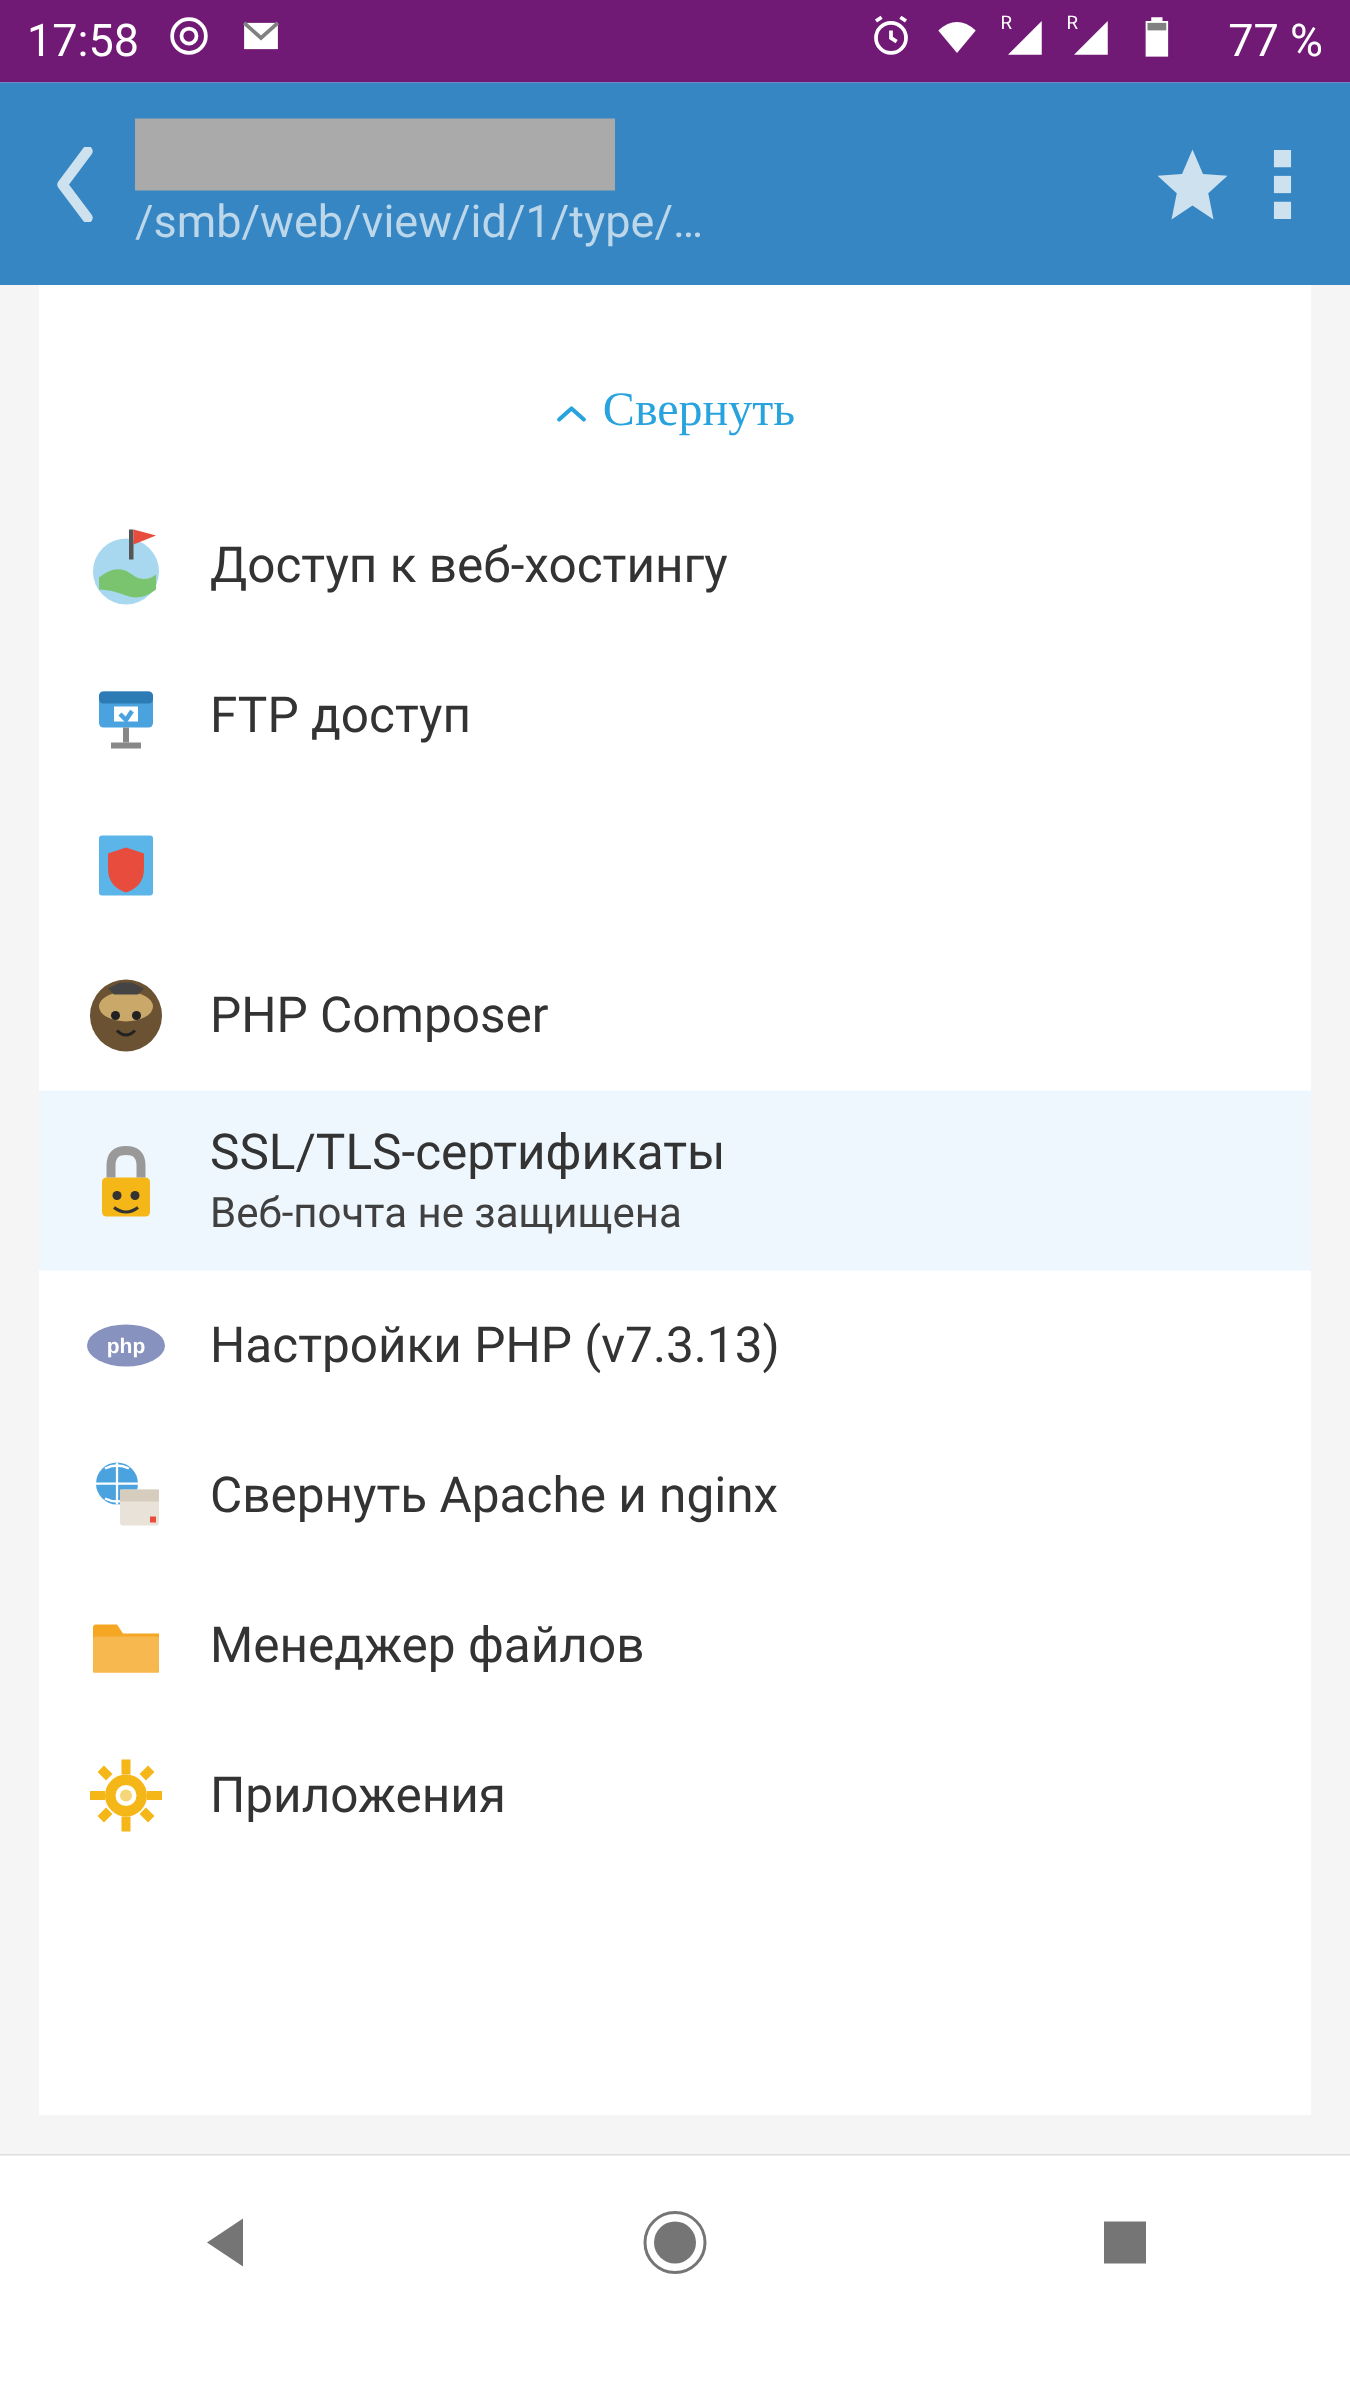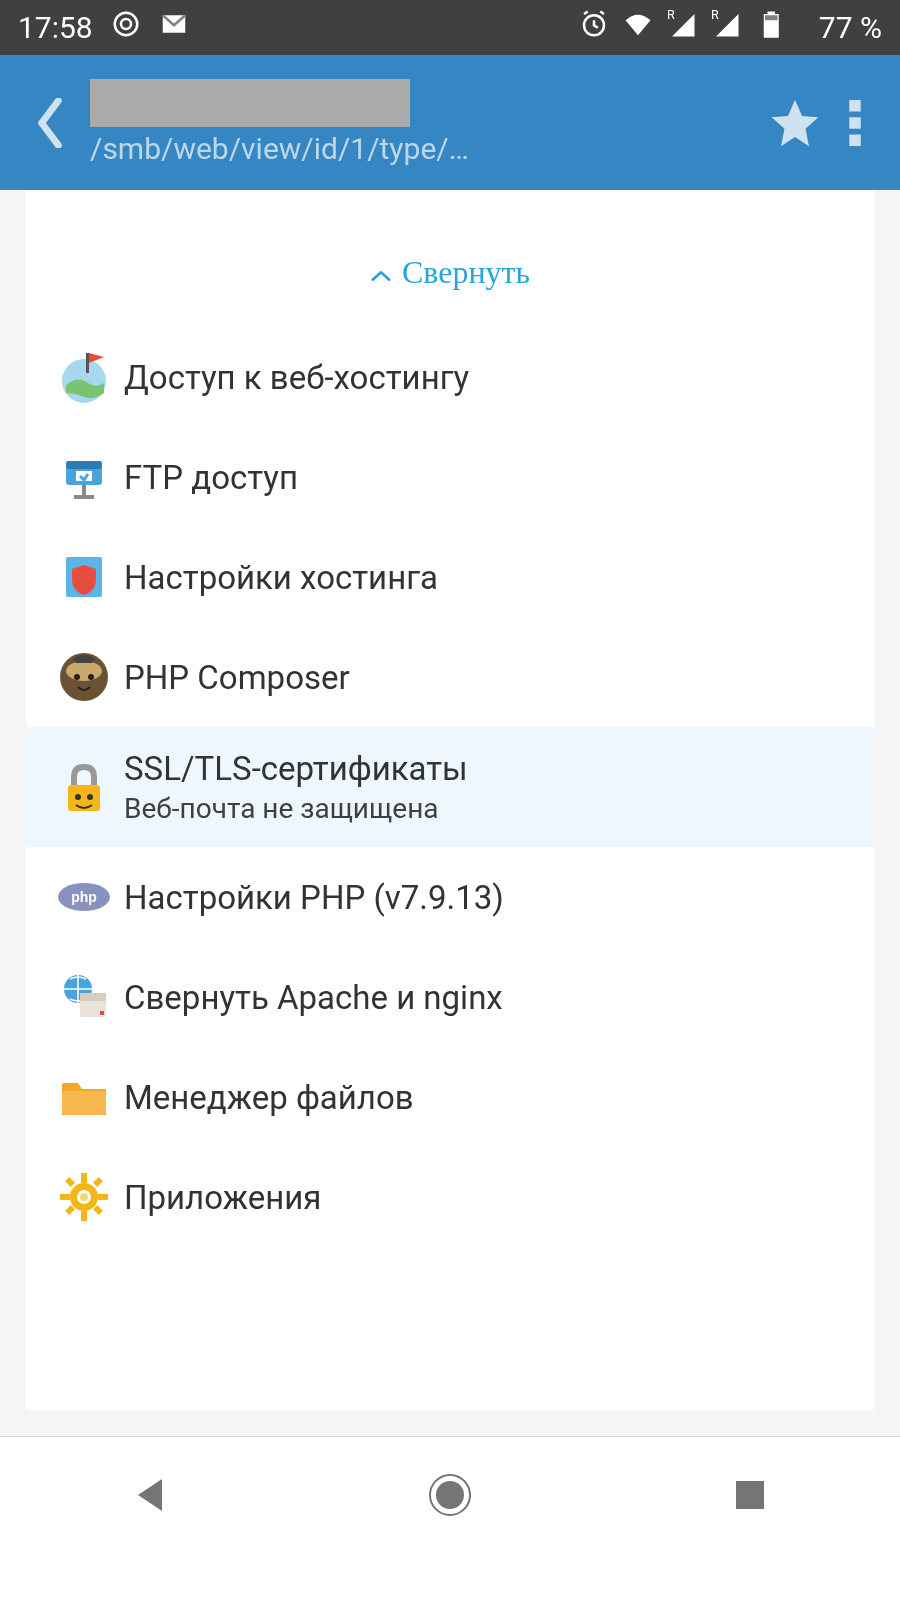--- a/index.html
+++ b/index.html
@@ -1,19 +1,19 @@
 <!DOCTYPE html>
 <html><head>
 <meta charset="utf-8">
 <style>
   * { margin: 0; padding: 0; box-sizing: border-box; }
   html, body { width: 900px; height: 1600px; font-family: -apple-system, "Segoe UI", Roboto, sans-serif; overflow: hidden; background: #fff; }
   
   
-  .status-bar { height: 55px; background: #404040; color: #fff; display: flex; align-items: center; padding: 0 18px; font-size: 30px; }
+  .status-bar { height: 55px; background: #701a75; color: #fff; display: flex; align-items: center; padding: 0 18px; font-size: 30px; }
   .status-left { display: flex; align-items: center; gap: 18px; }
   .status-right { margin-left: auto; display: flex; align-items: center; gap: 14px; }
   .status-bar svg { width: 30px; height: 30px; }
   .battery-pct { font-size: 30px; margin-left: 20px; }
   
   
   .app-header { height: 135px; background: #3686c3; display: flex; align-items: center; padding: 0 20px; position: relative; }
   .back-btn { width: 60px; display: flex; align-items: center; justify-content: center; }
   .back-btn svg { width: 34px; height: 50px; }
   .url-area { flex: 1; margin-left: 10px; }
@@ -27,21 +27,21 @@
   
   .content { background: #f5f5f5; height: 1246px; padding: 0 26px; overflow: hidden; }
   .card { background: #fff; border-top: 0; padding-top: 10px; height: 1220px; }
   .blank-strip { height: 30px; background: #fff; }
   
   .collapse-row { text-align: center; padding: 24px 0 18px; font-family: Liberation Serif, serif; }
   .collapse-link { color: #28a3de; font-size: 32px; display: inline-flex; align-items: center; gap: 10px; }
   .collapse-link svg { width: 22px; height: 14px; }
   
   .menu-list { margin-top: 18px; }
-  .menu-item { display: flex; align-items: center; padding: 22px 30px; gap: 12px; min-height: 100px; }
+  .menu-item { display: flex; align-items: center; padding: 22px 30px; gap: 28px; min-height: 100px; }
   .menu-item.selected { background: #eef7fd; }
   .menu-icon { width: 56px; height: 56px; flex-shrink: 0; display: flex; align-items: flex-end; justify-content: center; }
   .menu-icon svg { width: 56px; height: 56px; }
   .menu-text { display: flex; flex-direction: column; }
   .menu-label { color: #333; font-size: 33px; }
   .menu-sublabel { color: #404040; font-size: 28px; margin-top: 4px; }
   
   
   .nav-bar { height: 120px; background: #fff; border-top: 1px solid #ddd; display: flex; align-items: center; justify-content: space-around; }
   .nav-btn svg { width: 48px; height: 48px; }
@@ -151,23 +151,20 @@
             <div class="menu-label">FTP доступ</div>
           </div>
         </div>
         <div class="menu-item">
           <div class="menu-icon">
             <svg viewBox="0 0 56 56">
               <rect x="10" y="8" width="36" height="40" rx="2" fill="#5bb5e8"></rect>
               <path d="M28 16 L40 20 L40 30 Q40 42 28 46 Q16 42 16 30 L16 20 Z" fill="#e74c3c"></path>
             </svg>
           </div>
-          <div class="menu-text">
-            <div class="menu-label">Настройки хостинга</div>
-          </div>
         </div>
         <div class="menu-item">
           <div class="menu-icon">
             <svg viewBox="0 0 56 56">
               <circle cx="28" cy="28" r="24" fill="#6b5232"></circle>
               <ellipse cx="28" cy="22" rx="18" ry="10" fill="#c9a86a"></ellipse>
               <circle cx="21" cy="28" r="3" fill="#222"></circle>
               <circle cx="35" cy="28" r="3" fill="#222"></circle>
               <path d="M22 38 Q28 44 34 38" stroke="#222" stroke-width="2" fill="none"></path>
               <path d="M16 10 L24 6 L32 6 L40 10 L36 14 L20 14 Z" fill="#444"></path>
@@ -193,21 +190,21 @@
           </div>
         </div>
         <div class="menu-item">
           <div class="menu-icon">
             <svg viewBox="0 0 56 56">
               <ellipse cx="28" cy="28" rx="26" ry="14" fill="#8892bf"></ellipse>
               <text x="28" y="33" font-size="14" font-weight="bold" fill="#fff" text-anchor="middle" font-family="sans-serif">php</text>
             </svg>
           </div>
           <div class="menu-text">
-            <div class="menu-label">Настройки PHP (v7.9.13)</div>
+            <div class="menu-label">Настройки PHP (v7.3.13)</div>
           </div>
         </div>
         <div class="menu-item">
           <div class="menu-icon">
             <svg viewBox="0 0 56 56">
               <circle cx="22" cy="20" r="14" fill="#4aa3df"></circle>
               <path d="M8 20 L36 20 M22 6 L22 34 M14 10 Q22 6 30 10 M14 30 Q22 34 30 30" stroke="#fff" stroke-width="1.5" fill="none"></path>
               <rect x="24" y="24" width="26" height="24" rx="2" fill="#e8e2d8"></rect>
               <rect x="24" y="24" width="26" height="8" fill="#d6cdbf"></rect>
               <rect x="44" y="42" width="4" height="4" fill="#e74c3c"></rect>

